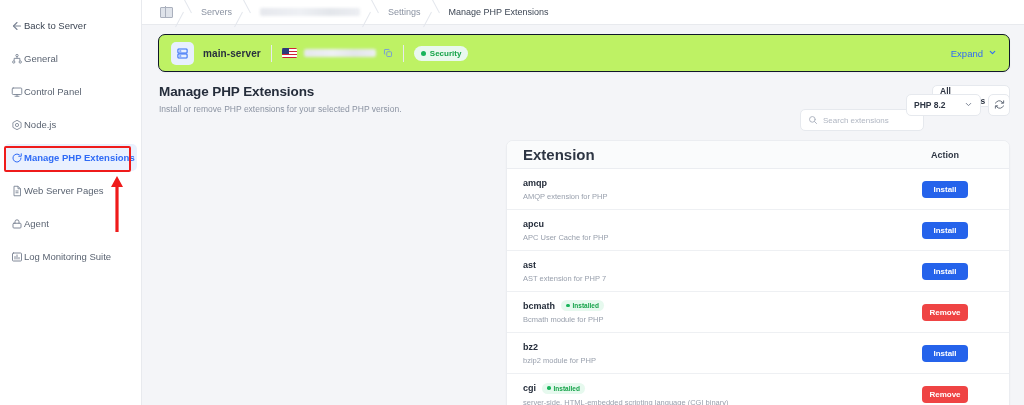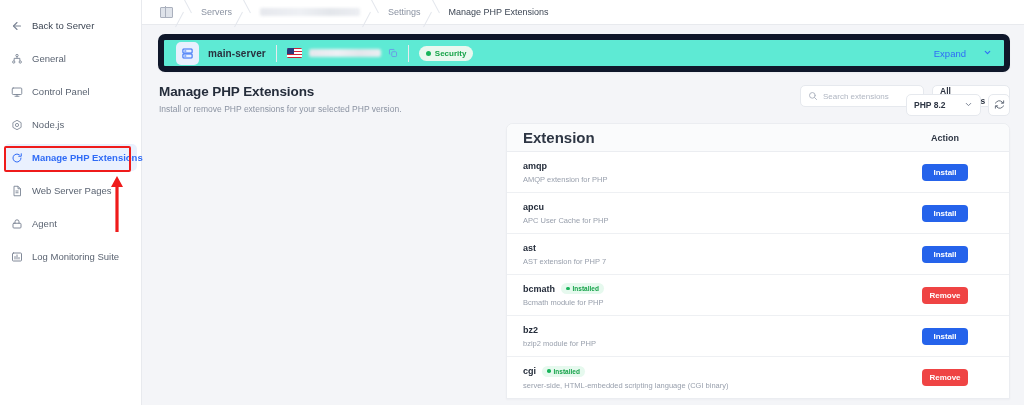--- a/index.html
+++ b/index.html
@@ -13,21 +13,21 @@
 
   
   .sidebar {
     width: 142px; height: 405px; flex: 0 0 142px;
     background: #ffffff;
     border-right: 1px solid #e8eaee;
     padding-top: 12px;
     position: relative;
   }
   .nav-item {
-    display: flex; align-items: center; gap: 9px;
+    display: flex; align-items: center; gap: 1px;
     height: 27px; margin: 0 4px;
     padding: 0 6px;
     border-radius: 5px;
     cursor: pointer;
     color: #5b6472;
     font-size: 9.5px;
     white-space: nowrap;
   }
   .nav-item + .nav-item { margin-top: 1px; }
   .nav-item .ic { width: 13px; height: 13px; display: flex; align-items: center; justify-content: center; flex: 0 0 13px; color: #7b8494; }
@@ -78,22 +78,22 @@
   .chev:after { top: 12px; height: 17px; transform: rotate(28deg); transform-origin: top; }
   .blur-text {
     display: inline-block; height: 8px; width: 100px; border-radius: 2px;
     background: linear-gradient(90deg,#e6e8ed,#eef0f4 40%,#e3e6eb 70%,#eceef2);
     filter: blur(1.6px);
   }
 
   .content { flex: 1 1 auto; padding: 9px 14px 0 16px; overflow: hidden; }
 
   .server-card {
-    background: #5eead4;
-    border: 6px solid #0f172a;
+    background: #bef264;
+    border: 1px solid #0f172a;
     border-radius: 7px;
     height: 38px;
     display: flex; align-items: center;
     padding: 0 12px;
     box-shadow: 0 1px 2px rgba(20,30,60,.04);
   }
   .srv-icon {
     width: 23px; height: 23px; border-radius: 5px; background: #e8f0fe;
     display: flex; align-items: center; justify-content: center; color: #2f6bf6;
     flex: 0 0 23px;
@@ -104,34 +104,34 @@
   .flag .stripe { position: absolute; left:0; right:0; height: 1.43px; background: #ffffff; }
   .flag .canton { position: absolute; left:0; top:0; width: 7px; height: 5.5px; background: #2a3a7a; }
   .copy-ic { margin-left: 7px; color: #6b8fe8; display:flex; }
   .badge-conn {
     display: inline-flex; align-items: center; gap: 4px;
     background: #e9f8ef; color: #17a34a;
     border-radius: 9px; padding: 3px 7px; font-size: 8px; font-weight: bold;
   }
   .dot { width: 5px; height: 5px; border-radius: 50%; background: #19b45b; display:inline-block; }
   .expand-btn {
-    margin-left: auto; display: flex; align-items: center; gap: 17px;
+    margin-left: auto; display: flex; align-items: center; gap: 5px;
     color: #2f6bf6; font-size: 9.5px; cursor: pointer; font-weight: 500;
   }
 
   .head-row { display: flex; align-items: flex-start; margin-top: 12px; }
   .head-left { padding-left: 1px; }
   .page-title { font-size: 13.5px; font-weight: bold; color: #252d3b; letter-spacing: -.1px; }
   .page-sub { font-size: 8.5px; color: #8b93a2; margin-top: 5px; }
   .head-tools { margin-left: auto; display: flex; align-items: flex-start; gap: 8px; padding-top: 1px; }
 
   .search-box {
     width: 124px; height: 22px; background: #ffffff;
     border: 1px solid #e6e9ee; border-radius: 5px;
-    display: flex; align-items: center; gap: 5px; padding: 0 7px;
+    display: flex; align-items: center; gap: 5px; padding: 0 7px; margin-top: 24px;
   }
   .search-box input {
     border: none; outline: none; font-size: 8px; color: #3d4654;
     width: 100%; font-family: "Liberation Sans", sans-serif; background: transparent;
   }
   .search-box input::placeholder { color: #b0b6c2; }
   .select-box {
     height: 22px; background: #ffffff; border: 1px solid #e6e9ee; border-radius: 5px;
     display: flex; align-items: center; justify-content: space-between; gap: 10px;
     padding: 0 7px; font-size: 8.5px; color: #2e3644; font-weight: bold; cursor: pointer;

